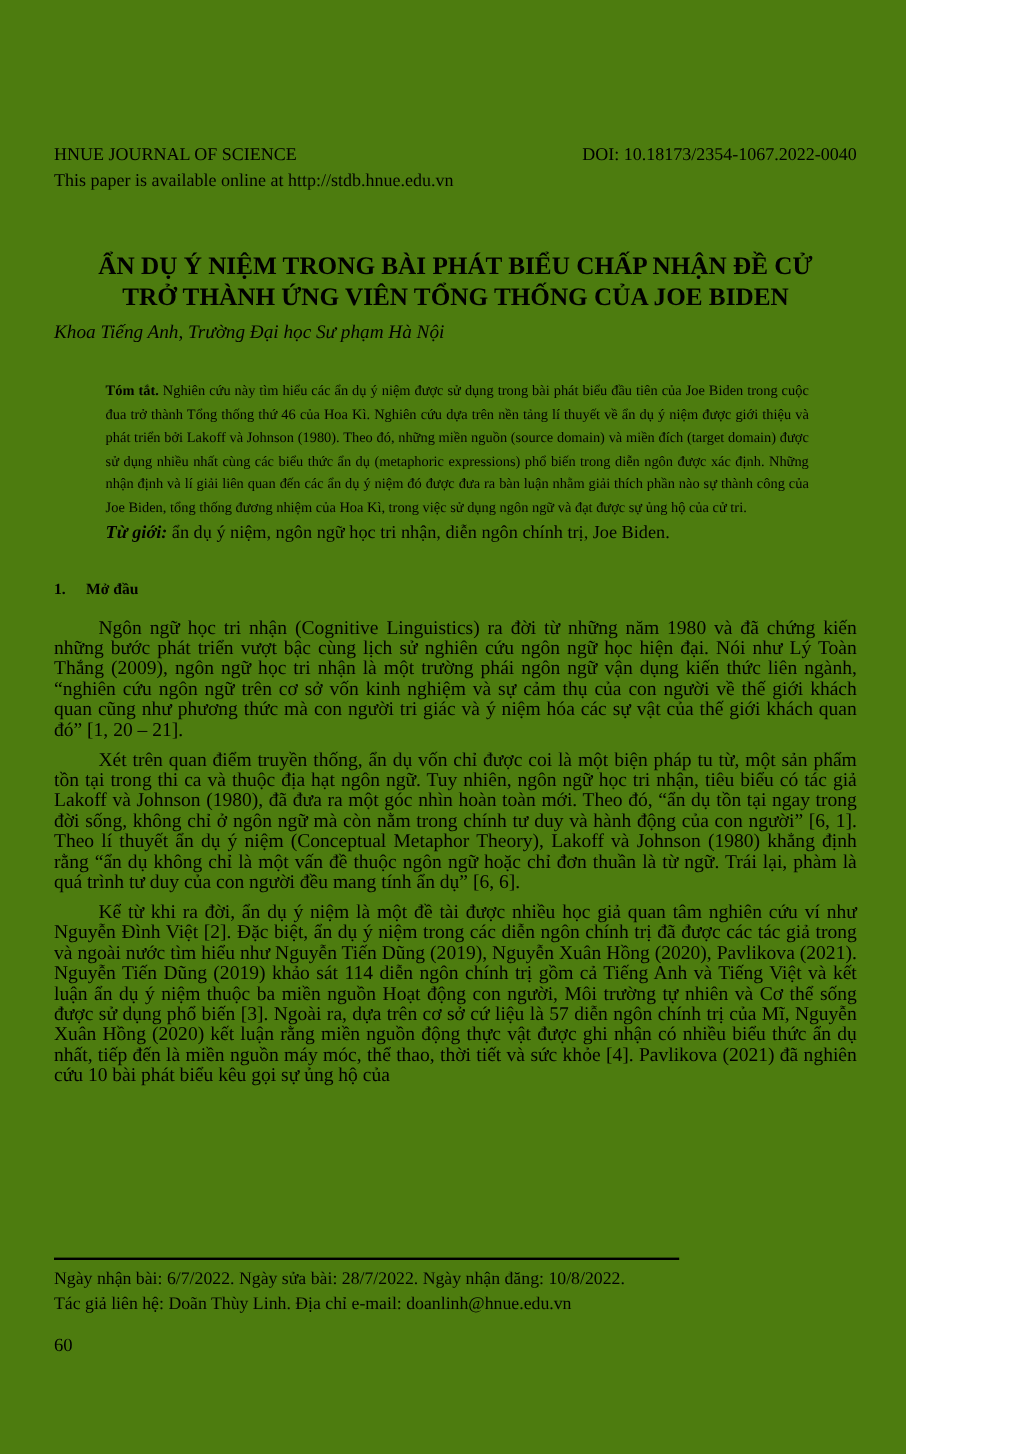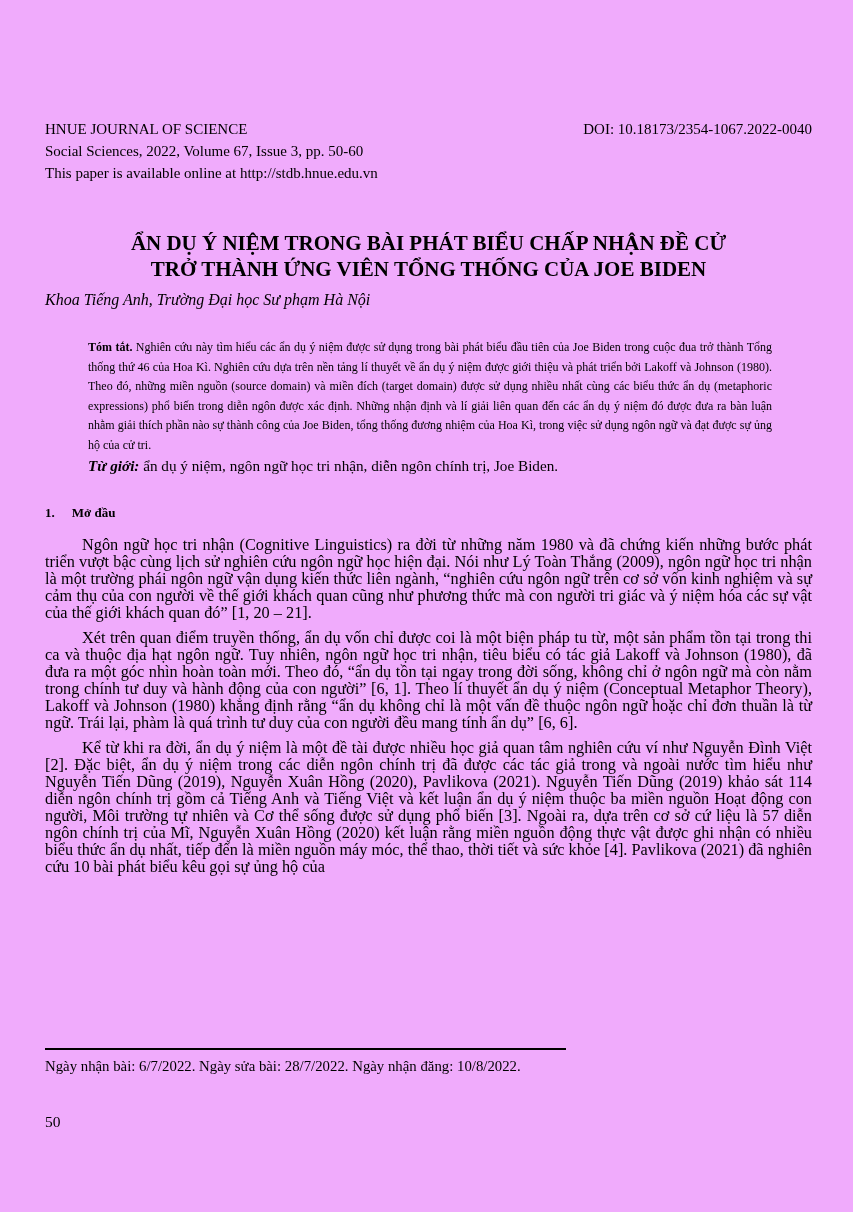--- a/index.html
+++ b/index.html
@@ -2,22 +2,22 @@
 <html><head>
 <meta charset="utf-8">
 <style>
   html,body{margin:0;padding:0;}
   body{
     width:853px;height:1212px;background:#ffffff;color:#000000;
     font-family:"Liberation Serif", serif;
     -webkit-font-smoothing:antialiased;
   }
   .page{
-    position:relative;width:853px;height:1212px;overflow:hidden;
-    box-sizing:border-box;padding:118px 41px 0 45px;background:#f0abfc;
+    position:relative;width:755px;height:1212px;overflow:hidden;
+    box-sizing:border-box;padding:118px 41px 0 45px;background:#4d7c0f;
   }
   
   .hdr-row1{display:flex;justify-content:space-between;align-items:baseline;
     font-size:15px;line-height:22px;}
   .hdr-line{font-size:15px;line-height:22px;}
   
   .title{
     margin:46px auto 0 auto;max-width:640px;text-align:center;
     font-weight:bold;font-size:21px;line-height:26px;
   }
@@ -50,21 +50,20 @@
 </style>
 </head>
 <body>
 
 <div class="page">
 
   <div class="hdr-row1">
     <span>HNUE JOURNAL OF SCIENCE</span>
     <span>DOI: 10.18173/2354-1067.2022-0040</span>
   </div>
-  <div class="hdr-line">Social Sciences, 2022, Volume 67, Issue 3, pp. 50-60</div>
   <div class="hdr-line">This paper is available online at http://stdb.hnue.edu.vn</div>
 
   <div class="title">ẨN DỤ Ý NIỆM TRONG BÀI PHÁT BIỂU CHẤP NHẬN ĐỀ CỬ TRỞ THÀNH ỨNG VIÊN TỔNG THỐNG CỦA JOE BIDEN</div>
 
   <div class="affiliation">Khoa Tiếng Anh, Trường Đại học Sư phạm Hà Nội</div>
 
   <div class="abstract"><span class="lead">Tóm tắt.</span><span> Nghiên cứu này tìm hiểu các ẩn dụ ý niệm được sử dụng trong bài phát biểu đầu tiên của Joe Biden trong cuộc đua trở thành Tổng thống thứ 46 của Hoa Kì. Nghiên cứu dựa trên nền tảng lí thuyết về ẩn dụ ý niệm được giới thiệu và phát triển bởi Lakoff và Johnson (1980). Theo đó, những miền nguồn (source domain) và miền đích (target domain) được sử dụng nhiều nhất cùng các biểu thức ẩn dụ (metaphoric expressions) phổ biến trong diễn ngôn được xác định. Những nhận định và lí giải liên quan đến các ẩn dụ ý niệm đó được đưa ra bàn luận nhằm giải thích phần nào sự thành công của Joe Biden, tổng thống đương nhiệm của Hoa Kì, trong việc sử dụng ngôn ngữ và đạt được sự ủng hộ của cử tri.</span></div>
 
   <div class="keywords"><span class="lead">Từ giới:</span><span> ẩn dụ ý niệm, ngôn ngữ học tri nhận, diễn ngôn chính trị, Joe Biden.</span></div>
 
@@ -72,17 +71,18 @@
     <span class="num">1.</span><span class="txt">Mở đầu</span>
   </div>
 
   <p class="body-para">Ngôn ngữ học tri nhận (Cognitive Linguistics) ra đời từ những năm 1980 và đã chứng kiến những bước phát triển vượt bậc cùng lịch sử nghiên cứu ngôn ngữ học hiện đại. Nói như Lý Toàn Thắng (2009), ngôn ngữ học tri nhận là một trường phái ngôn ngữ vận dụng kiến thức liên ngành, “nghiên cứu ngôn ngữ trên cơ sở vốn kinh nghiệm và sự cảm thụ của con người về thế giới khách quan cũng như phương thức mà con người tri giác và ý niệm hóa các sự vật của thế giới khách quan đó” [1, 20 – 21].</p>
   <p class="body-para">Xét trên quan điểm truyền thống, ẩn dụ vốn chỉ được coi là một biện pháp tu từ, một sản phẩm tồn tại trong thi ca và thuộc địa hạt ngôn ngữ. Tuy nhiên, ngôn ngữ học tri nhận, tiêu biểu có tác giả Lakoff và Johnson (1980), đã đưa ra một góc nhìn hoàn toàn mới. Theo đó, “ẩn dụ tồn tại ngay trong đời sống, không chỉ ở ngôn ngữ mà còn nằm trong chính tư duy và hành động của con người” [6, 1]. Theo lí thuyết ẩn dụ ý niệm (Conceptual Metaphor Theory), Lakoff và Johnson (1980) khẳng định rằng “ẩn dụ không chỉ là một vấn đề thuộc ngôn ngữ hoặc chỉ đơn thuần là từ ngữ. Trái lại, phàm là quá trình tư duy của con người đều mang tính ẩn dụ” [6, 6].</p>
   <p class="body-para">Kể từ khi ra đời, ẩn dụ ý niệm là một đề tài được nhiều học giả quan tâm nghiên cứu ví như Nguyễn Đình Việt [2]. Đặc biệt, ẩn dụ ý niệm trong các diễn ngôn chính trị đã được các tác giả trong và ngoài nước tìm hiểu như Nguyễn Tiến Dũng (2019), Nguyễn Xuân Hồng (2020), Pavlikova (2021). Nguyễn Tiến Dũng (2019) khảo sát 114 diễn ngôn chính trị gồm cả Tiếng Anh và Tiếng Việt và kết luận ẩn dụ ý niệm thuộc ba miền nguồn Hoạt động con người, Môi trường tự nhiên và Cơ thể sống được sử dụng phổ biến [3]. Ngoài ra, dựa trên cơ sở cứ liệu là 57 diễn ngôn chính trị của Mĩ, Nguyễn Xuân Hồng (2020) kết luận rằng miền nguồn động thực vật được ghi nhận có nhiều biểu thức ẩn dụ nhất, tiếp đến là miền nguồn máy móc, thể thao, thời tiết và sức khỏe [4]. Pavlikova (2021) đã nghiên cứu 10 bài phát biểu kêu gọi sự ủng hộ của</p>
 
   <div class="footnote">
     <div class="footnote-rule"></div>
     <div class="footnote-line">Ngày nhận bài: 6/7/2022. Ngày sửa bài: 28/7/2022. Ngày nhận đăng: 10/8/2022.</div>
+    <div class="footnote-line">Tác giả liên hệ: Doãn Thùy Linh. Địa chỉ e-mail: doanlinh@hnue.edu.vn</div>
   </div>
 
-  <div class="page-number">50</div>
+  <div class="page-number">60</div>
 
 </div>
 
 </body></html>

